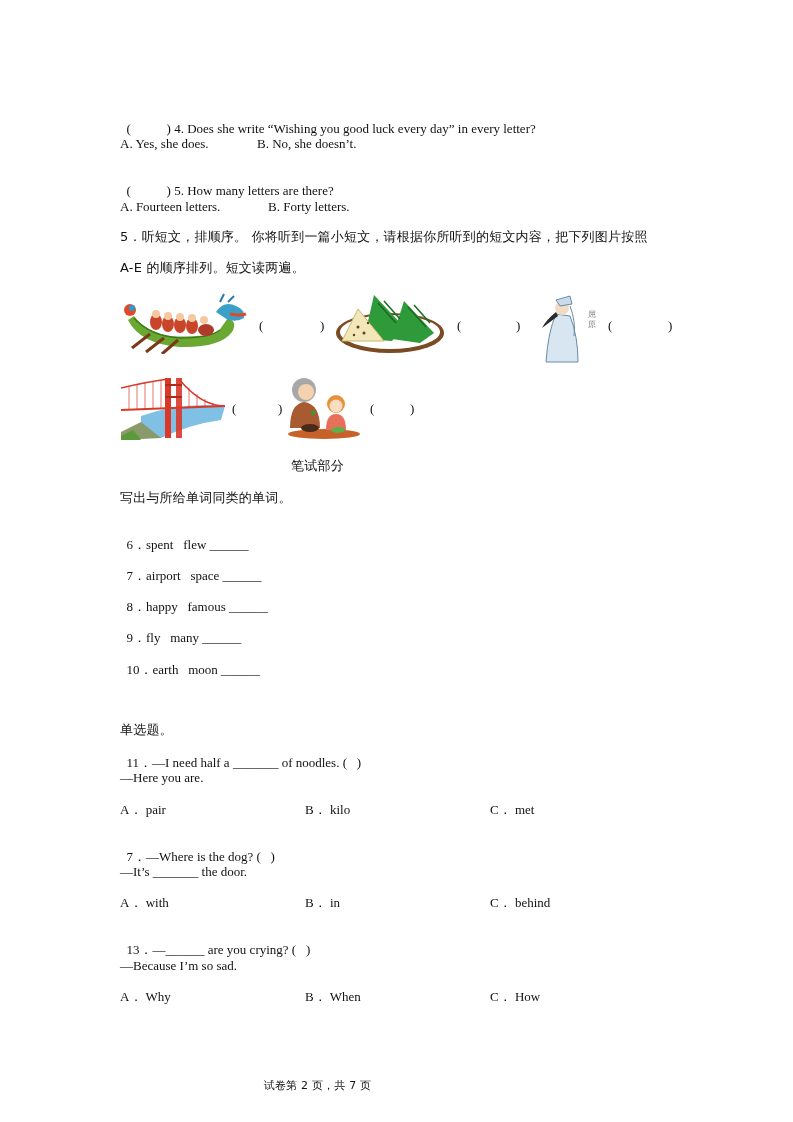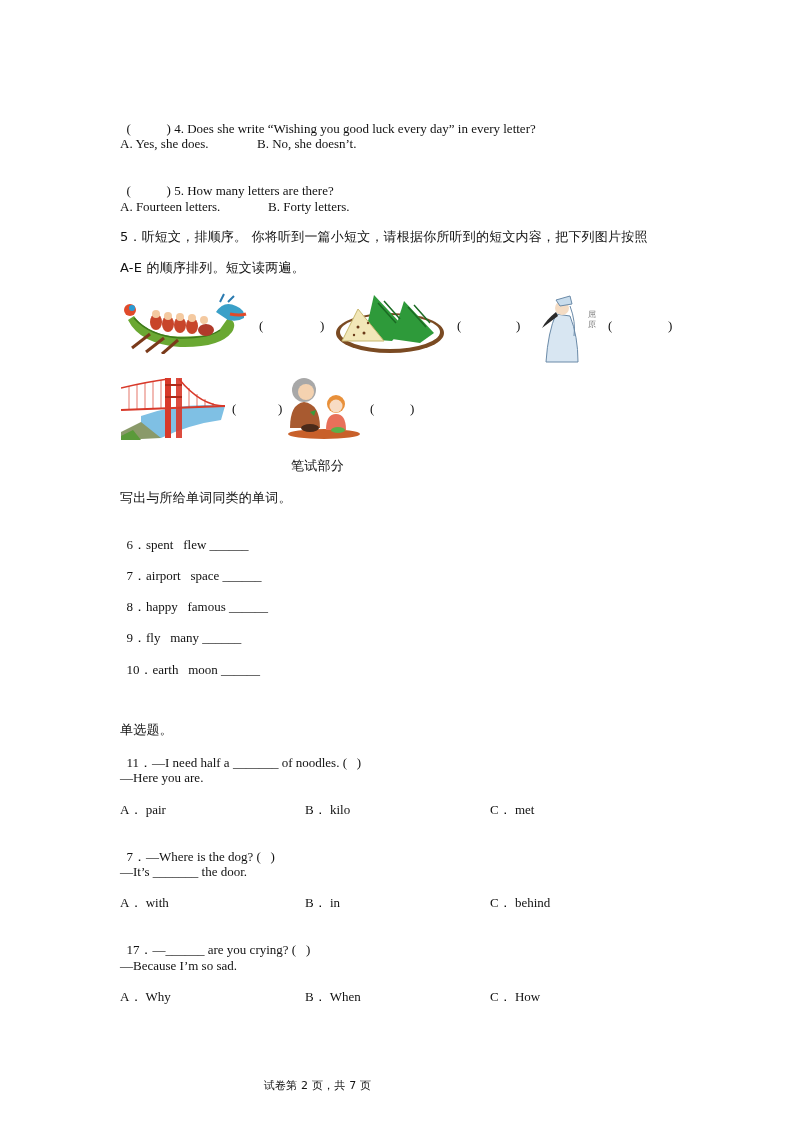--- a/index.html
+++ b/index.html
@@ -174,20 +174,20 @@
 
 <div class="line" style="top:833px;">
   <span>7．</span><span>—Where is the dog? (   )</span>
 </div>
 <div class="line" style="top:864px;">—It’s _______ the door.</div>
 <div class="opt" style="left:120px; top:895px;">A． with</div>
 <div class="opt" style="left:305px; top:895px;">B． in</div>
 <div class="opt" style="left:490px; top:895px;">C． behind</div>
 
 <div class="line" style="top:926px;">
-  <span>17．</span><span>—______ are you crying? (   )</span>
+  <span>13．</span><span>—______ are you crying? (   )</span>
 </div>
 <div class="line" style="top:958px;">—Because I’m so sad.</div>
 <div class="opt" style="left:120px; top:989px;">A． Why</div>
 <div class="opt" style="left:305px; top:989px;">B． When</div>
 <div class="opt" style="left:490px; top:989px;font-family:Liberation Serif, serif;">C． How</div>
 
 <div class="center cn" style="top:1078px; font-size:11px;">试卷第 2 页，共 7 页</div>
 
 </body></html>

